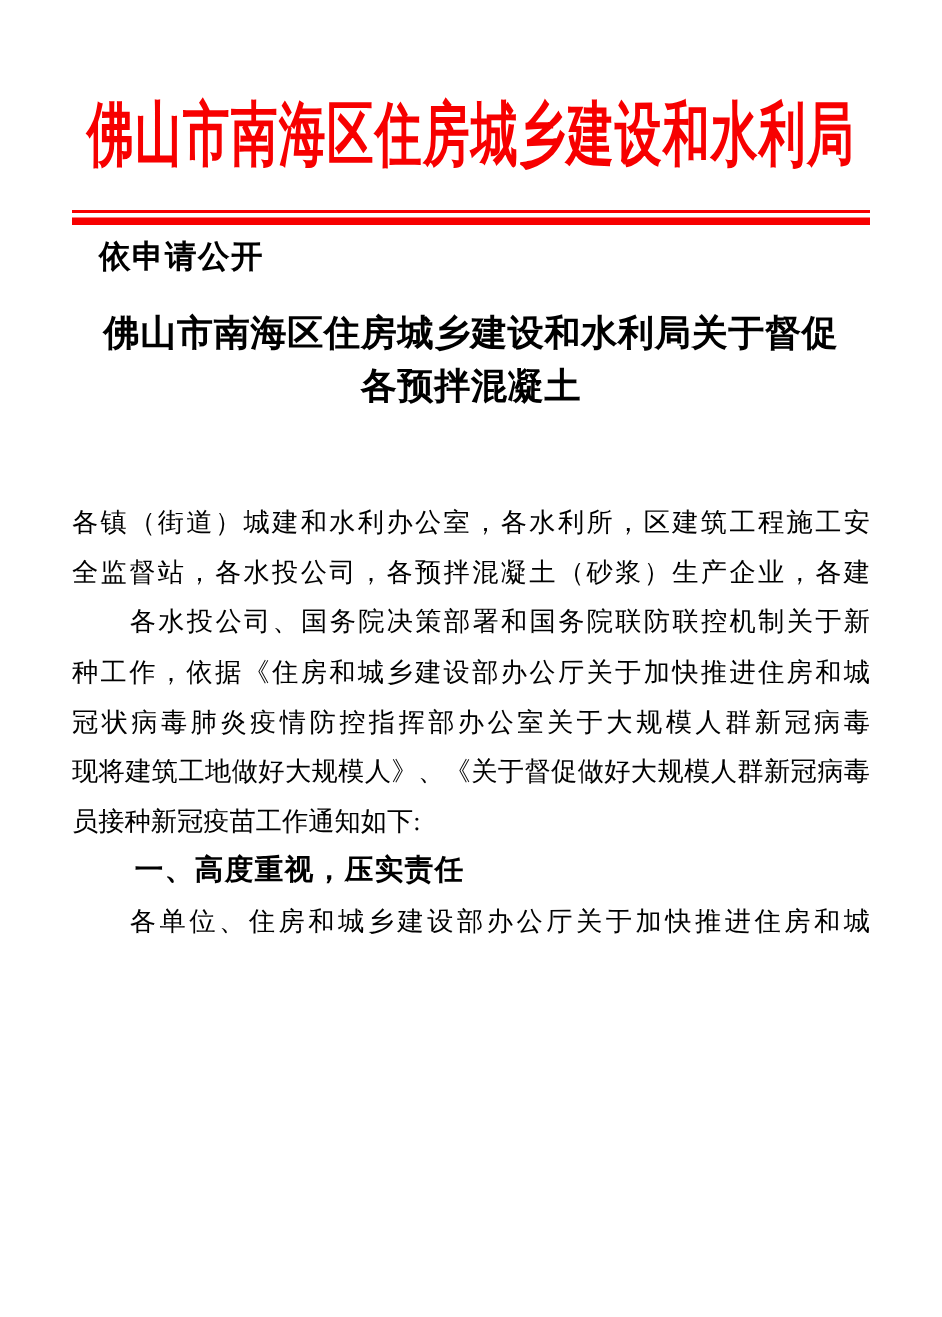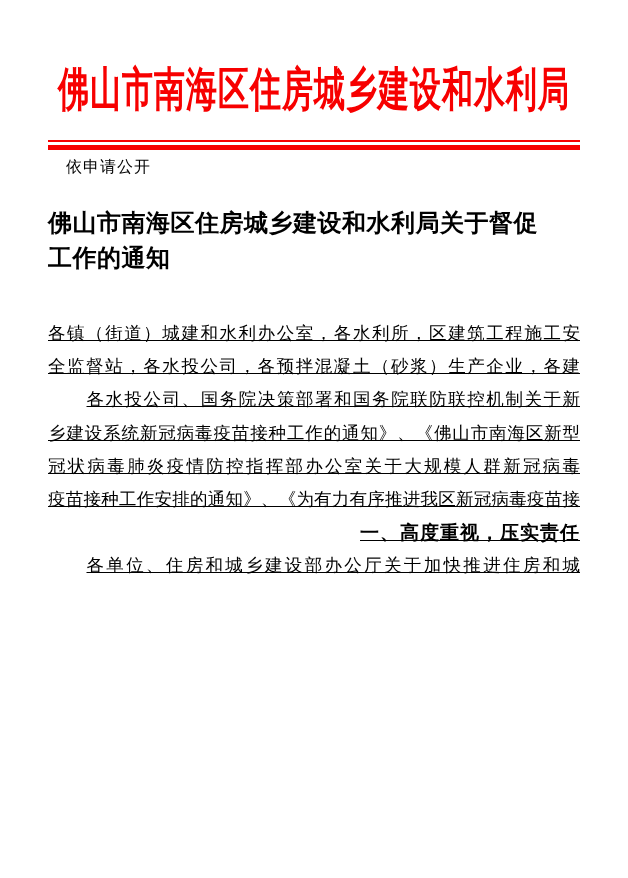--- a/index.html
+++ b/index.html
@@ -32,49 +32,48 @@
     top: 140px; left: 48px; width: 532px;
     height: 3px;
     box-sizing: content-box;
     border-top: 2px solid var(--accent);
     border-bottom: 5px solid var(--accent);
   }
   .disclosure {
     position: absolute;
     top: 157px; left: 66px;
     font-family: "Liberation Sans", "DejaVu Sans", sans-serif;
-    font-weight: normal;
-    font-size: 16px;
+    font-weight: bold;
+    font-size: 21px;
     letter-spacing: 1px;
   }
   .doc-title {
     position: absolute;
     top: 206px; left: 48px; width: 532px;
-    text-align: left;
+    text-align: center;
     font-weight: bold;
     font-size: 24px;
     line-height: 34.5px;
     letter-spacing: 0.5px;
   }
   .doc-body {
     position: absolute;
-    top: 317px; left: 48px; width: 532px;
+    top: 332px; left: 48px; width: 532px;
     font-size: 17.5px;
-    text-decoration: underline;
   }
   .line {
     height: 33.2px;
     line-height: 33.2px;
     overflow: hidden;
   }
   .line.justify {
     text-align: justify;
     text-align-last: justify;
   }
-  .line.indent { text-indent: 2.2em; text-align: right; }
+  .line.indent { text-indent: 2.2em; }
   .line.heading {
     font-family: "Liberation Sans", "DejaVu Sans", sans-serif;
     font-weight: bold;
     font-size: 19px;
     letter-spacing: 1px;
   }
   .rule-bottom {
     position: absolute;
     top: 820px; left: 48px; width: 532px;
     height: 2px;
@@ -89,29 +88,30 @@
 <div class="page">
 
   <div class="org-title">佛山市南海区住房城乡建设和水利局</div>
 
   <div class="rule-top"></div>
 
   <div class="disclosure">依申请公开</div>
 
   <div class="doc-title">
     <div>佛山市南海区住房城乡建设和水利局关于督促</div>
-    <div>工作的通知</div>
+    <div>各预拌混凝土</div>
   </div>
 
   <div class="doc-body">
       <div class="line justify">各镇（街道）城建和水利办公室，各水利所，区建筑工程施工安</div>
       <div class="line justify">全监督站，各水投公司，各预拌混凝土（砂浆）生产企业，各建</div>
       <div class="line indent justify">各水投公司、国务院决策部署和国务院联防联控机制关于新</div>
-      <div class="line justify">乡建设系统新冠病毒疫苗接种工作的通知》、《佛山市南海区新型</div>
+      <div class="line justify">种工作，依据《住房和城乡建设部办公厅关于加快推进住房和城</div>
       <div class="line justify">冠状病毒肺炎疫情防控指挥部办公室关于大规模人群新冠病毒</div>
-      <div class="line justify">疫苗接种工作安排的通知》、《为有力有序推进我区新冠病毒疫苗接</div>
+      <div class="line justify">现将建筑工地做好大规模人》、《关于督促做好大规模人群新冠病毒</div>
+      <div class="line">员接种新冠疫苗工作通知如下:</div>
       <div class="line heading indent">一、高度重视，压实责任</div>
       <div class="line indent justify">各单位、住房和城乡建设部办公厅关于加快推进住房和城</div>
     </div>
 
   <div class="rule-bottom"></div>
 
 </div>
 
 </body></html>

